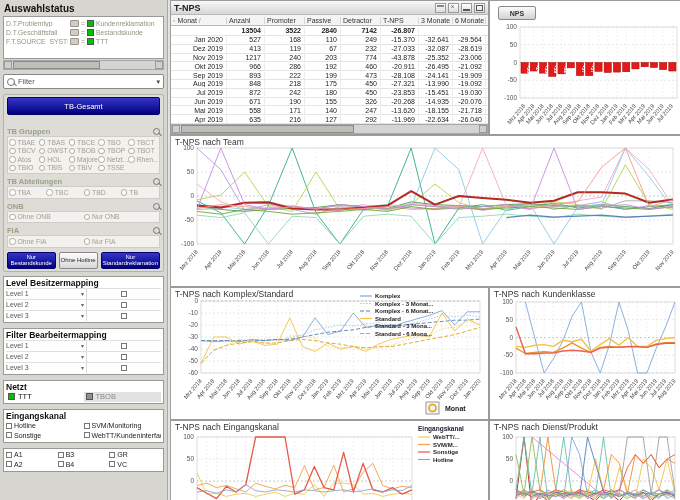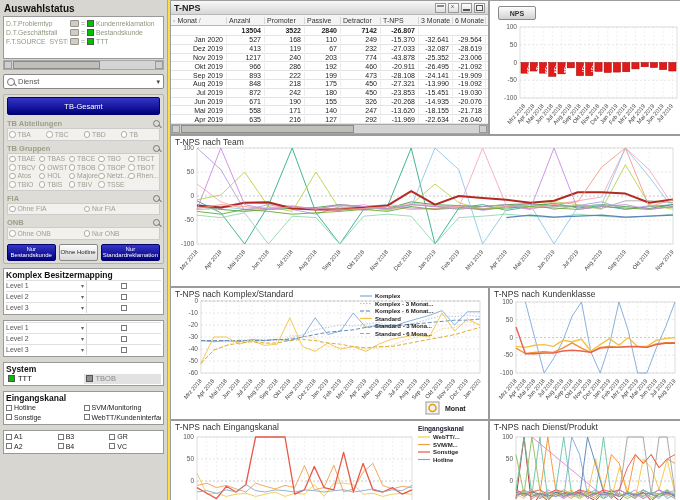--- a/index.html
+++ b/index.html
@@ -1,16 +1,16 @@
 <!DOCTYPE html>
 <html><head>
 <meta charset="utf-8">
 <style>
   html,body{margin:0;padding:0;background:#888;}
-  .screen{position:relative;width:680px;height:500px;overflow:hidden;background:#fde047;
+  .screen{position:relative;width:680px;height:500px;overflow:hidden;background:#e5e5e5;
           font-family:"Liberation Sans",sans-serif;-webkit-font-smoothing:antialiased;}
   
   .sidebar{position:absolute;left:0;top:0;width:168px;height:500px;background:#d8d6d0;
            border-right:1px solid #a8a8a8;padding:2px 3px;box-sizing:border-box;overflow:hidden;}
   .sel-title{font-weight:bold;font-size:10px;color:#111;margin:1px 0 2px 1px;}
   .sel-box{background:#fff;border:1px solid #999;height:37px;padding:2px 2px;overflow:hidden;}
   .sel-row{display:flex;align-items:center;gap:2px;font-size:6.8px;color:#8f987e;height:9px;}
   .sel-f{width:62px;overflow:hidden;white-space:nowrap;}
   .eraser-icon{width:7px;height:5px;background:#d0cdc5;border:1px solid #9a958a;border-radius:1px;flex:none;}
   .led{width:5px;height:5px;background:#00c000;border:1px solid #555;flex:none;}
@@ -23,21 +23,21 @@
   .searchbox{height:13px;background:#fff;border:1px solid #888;border-radius:2px;display:flex;align-items:center;
              padding:0 3px;gap:3px;margin:4px 0 5px 0;}
   .mag{width:6px;height:6px;border:1.4px solid #777;border-radius:50%;position:relative;flex:none;}
   .mag::after{content:"";position:absolute;width:4px;height:1.4px;background:#777;transform:rotate(45deg);right:-3px;bottom:-1px;}
   .ph{color:#555;font-size:7.5px;flex:1;}
   .caret{color:#444;font-size:7px;}
   .initf{background:#dedcd6;border:1px solid #b5b2aa;border-radius:2px;padding:2px 3px;margin-bottom:4px;}
   .initf-title{font-size:7.5px;font-weight:bold;color:#222;margin-bottom:2px;}
   .navy-btn{background:linear-gradient(#3535c8,#00007e);color:#fff;text-align:center;font-size:7px;
             border:1px solid #02026a;border-radius:2px;display:flex;align-items:center;justify-content:center;cursor:pointer;}
-  .main-btn{height:16px;font-size:7.5px;margin-bottom:4px;}
+  .main-btn{height:16px;font-size:7.5px;margin-bottom:12px;}
   .lb{margin-bottom:3px;}
   .lb-head{display:flex;justify-content:space-between;align-items:center;height:9px;}
   .lb-title{font-size:7.5px;font-weight:bold;color:#9aa188;}
   .mag.sm{width:5px;height:5px;border-width:1.2px;}
   .lb-items{background:#f2f1ed;border:1px solid #ccc;display:grid;padding:1px;}
   .cols4{grid-template-columns:repeat(4,1fr);}
   .cols5{grid-template-columns:repeat(5,1fr);}
   .cols2g{grid-template-columns:repeat(2,1fr);}
   .gitem{display:flex;align-items:center;gap:2px;height:8.5px;overflow:hidden;}
   .bullet{width:4.5px;height:4.5px;border:1px solid #b0ac9f;border-radius:50%;background:#fff;flex:none;}
@@ -118,26 +118,111 @@
             <span class="sel-v">TTT</span>
           </div>
         </div>
       <div class="hscroll">
           <div class="thumb"></div>
         </div>
     </div>
 
     <div class="searchbox">
       <span class="mag"></span>
-      <span class="ph">Dienst</span>
+      <span class="ph">Filter</span>
       <span class="caret">▾</span>
     </div>
 
     <div class="initf">
       <div class="navy-btn main-btn">TB-Gesamt</div>
+
+      <div class="lb">
+        <div class="lb-head">
+          <span class="lb-title">TB Gruppen</span>
+          <span class="mag sm"></span>
+        </div>
+        <div class="lb-items cols5" id="lbGrp">
+            <div class="gitem">
+              <span class="bullet"></span>
+              <span class="gtxt">TBAE</span>
+            </div>
+            <div class="gitem">
+              <span class="bullet"></span>
+              <span class="gtxt">TBAS</span>
+            </div>
+            <div class="gitem">
+              <span class="bullet"></span>
+              <span class="gtxt">TBCE</span>
+            </div>
+            <div class="gitem">
+              <span class="bullet"></span>
+              <span class="gtxt">TBO</span>
+            </div>
+            <div class="gitem">
+              <span class="bullet"></span>
+              <span class="gtxt">TBCT</span>
+            </div>
+            <div class="gitem">
+              <span class="bullet"></span>
+              <span class="gtxt">TBCV</span>
+            </div>
+            <div class="gitem">
+              <span class="bullet"></span>
+              <span class="gtxt">OWST</span>
+            </div>
+            <div class="gitem">
+              <span class="bullet"></span>
+              <span class="gtxt">TBOB</span>
+            </div>
+            <div class="gitem">
+              <span class="bullet"></span>
+              <span class="gtxt">TBOP</span>
+            </div>
+            <div class="gitem">
+              <span class="bullet"></span>
+              <span class="gtxt">TBOT</span>
+            </div>
+            <div class="gitem">
+              <span class="bullet"></span>
+              <span class="gtxt">Atos</span>
+            </div>
+            <div class="gitem">
+              <span class="bullet"></span>
+              <span class="gtxt">HOL</span>
+            </div>
+            <div class="gitem">
+              <span class="bullet"></span>
+              <span class="gtxt">Majorel</span>
+            </div>
+            <div class="gitem">
+              <span class="bullet"></span>
+              <span class="gtxt">Netzt...</span>
+            </div>
+            <div class="gitem">
+              <span class="bullet"></span>
+              <span class="gtxt">Rhen...</span>
+            </div>
+            <div class="gitem">
+              <span class="bullet"></span>
+              <span class="gtxt">TBIO</span>
+            </div>
+            <div class="gitem">
+              <span class="bullet"></span>
+              <span class="gtxt">TBIS</span>
+            </div>
+            <div class="gitem">
+              <span class="bullet"></span>
+              <span class="gtxt">TBIV</span>
+            </div>
+            <div class="gitem">
+              <span class="bullet"></span>
+              <span class="gtxt">TSSE</span>
+            </div>
+          </div>
+      </div>
 
       <div class="lb">
         <div class="lb-head">
           <span class="lb-title">TB Abteilungen</span>
           <span class="mag sm"></span>
         </div>
         <div class="lb-items cols4" id="lbAbt">
             <div class="gitem">
               <span class="bullet"></span>
               <span class="gtxt">TBA</span>
@@ -150,149 +235,64 @@
               <span class="bullet"></span>
               <span class="gtxt">TBD</span>
             </div>
             <div class="gitem">
               <span class="bullet"></span>
               <span class="gtxt">TB</span>
             </div>
           </div>
       </div>
 
+
       <div class="lb">
         <div class="lb-head">
-          <span class="lb-title">TB Gruppen</span>
+          <span class="lb-title">ONB</span>
           <span class="mag sm"></span>
         </div>
-        <div class="lb-items cols5" id="lbGrp">
-            <div class="gitem">
-              <span class="bullet"></span>
-              <span class="gtxt">TBAE</span>
-            </div>
-            <div class="gitem">
-              <span class="bullet"></span>
-              <span class="gtxt">TBAS</span>
-            </div>
-            <div class="gitem">
-              <span class="bullet"></span>
-              <span class="gtxt">TBCE</span>
-            </div>
-            <div class="gitem">
-              <span class="bullet"></span>
-              <span class="gtxt">TBO</span>
-            </div>
-            <div class="gitem">
-              <span class="bullet"></span>
-              <span class="gtxt">TBCT</span>
-            </div>
-            <div class="gitem">
-              <span class="bullet"></span>
-              <span class="gtxt">TBCV</span>
-            </div>
-            <div class="gitem">
-              <span class="bullet"></span>
-              <span class="gtxt">OWST</span>
-            </div>
-            <div class="gitem">
-              <span class="bullet"></span>
-              <span class="gtxt">TBOB</span>
-            </div>
-            <div class="gitem">
-              <span class="bullet"></span>
-              <span class="gtxt">TBOP</span>
-            </div>
-            <div class="gitem">
-              <span class="bullet"></span>
-              <span class="gtxt">TBOT</span>
-            </div>
-            <div class="gitem">
-              <span class="bullet"></span>
-              <span class="gtxt">Atos</span>
-            </div>
-            <div class="gitem">
-              <span class="bullet"></span>
-              <span class="gtxt">HOL</span>
-            </div>
-            <div class="gitem">
-              <span class="bullet"></span>
-              <span class="gtxt">Majorel</span>
-            </div>
-            <div class="gitem">
-              <span class="bullet"></span>
-              <span class="gtxt">Netzt...</span>
-            </div>
-            <div class="gitem">
-              <span class="bullet"></span>
-              <span class="gtxt">Rhen...</span>
-            </div>
-            <div class="gitem">
-              <span class="bullet"></span>
-              <span class="gtxt">TBIO</span>
-            </div>
-            <div class="gitem">
-              <span class="bullet"></span>
-              <span class="gtxt">TBIS</span>
-            </div>
-            <div class="gitem">
-              <span class="bullet"></span>
-              <span class="gtxt">TBIV</span>
-            </div>
-            <div class="gitem">
-              <span class="bullet"></span>
-              <span class="gtxt">TSSE</span>
+        <div class="lb-items cols2g" id="lbOnb">
+            <div class="gitem">
+              <span class="bullet"></span>
+              <span class="gtxt">Ohne ONB</span>
+            </div>
+            <div class="gitem">
+              <span class="bullet"></span>
+              <span class="gtxt">Nur ONB</span>
             </div>
           </div>
       </div>
-
 
       <div class="lb">
         <div class="lb-head">
           <span class="lb-title">FIA</span>
           <span class="mag sm"></span>
         </div>
         <div class="lb-items cols2g" id="lbFia">
             <div class="gitem">
               <span class="bullet"></span>
               <span class="gtxt">Ohne FIA</span>
             </div>
             <div class="gitem">
               <span class="bullet"></span>
               <span class="gtxt">Nur FIA</span>
-            </div>
-          </div>
-      </div>
-
-      <div class="lb">
-        <div class="lb-head">
-          <span class="lb-title">ONB</span>
-          <span class="mag sm"></span>
-        </div>
-        <div class="lb-items cols2g" id="lbOnb">
-            <div class="gitem">
-              <span class="bullet"></span>
-              <span class="gtxt">Ohne ONB</span>
-            </div>
-            <div class="gitem">
-              <span class="bullet"></span>
-              <span class="gtxt">Nur ONB</span>
             </div>
           </div>
       </div>
 
       <div class="btnrow">
         <div class="navy-btn">Nur Bestandskunde</div>
         <div class="gray-btn">Ohne Hotline</div>
         <div class="navy-btn">Nur Standardreklamation</div>
       </div>
     </div>
 
     <div class="wpanel">
-      <div class="wp-title">Komplex Besitzermapping</div>
+      <div class="wp-title">Level Besitzermapping</div>
       <div id="besitzerRows">
           <div class="lvl-row">
             <div class="lvl-dd">
               <span>Level 1</span>
               <span class="ddcaret">▾</span>
             </div>
             <div class="lvl-cb">
               <span class="cb"></span>
             </div>
           </div>
@@ -311,20 +311,21 @@
               <span class="ddcaret">▾</span>
             </div>
             <div class="lvl-cb">
               <span class="cb"></span>
             </div>
           </div>
         </div>
     </div>
 
     <div class="wpanel">
+      <div class="wp-title">Filter Bearbeitermapping</div>
       <div id="bearbeiterRows">
           <div class="lvl-row">
             <div class="lvl-dd">
               <span>Level 1</span>
               <span class="ddcaret">▾</span>
             </div>
             <div class="lvl-cb">
               <span class="cb"></span>
             </div>
           </div>
@@ -343,21 +344,21 @@
               <span class="ddcaret">▾</span>
             </div>
             <div class="lvl-cb">
               <span class="cb"></span>
             </div>
           </div>
         </div>
     </div>
 
     <div class="wpanel">
-      <div class="wp-title">System</div>
+      <div class="wp-title">Netzt</div>
       <div class="sysrow" id="sysRow">
           <div class="syscell">
             <span class="led"></span>
             <span>TTT</span>
           </div>
           <div class="syscell excluded">
             <span class="led gray"></span>
             <span>TBOB</span>
           </div>
         </div>

